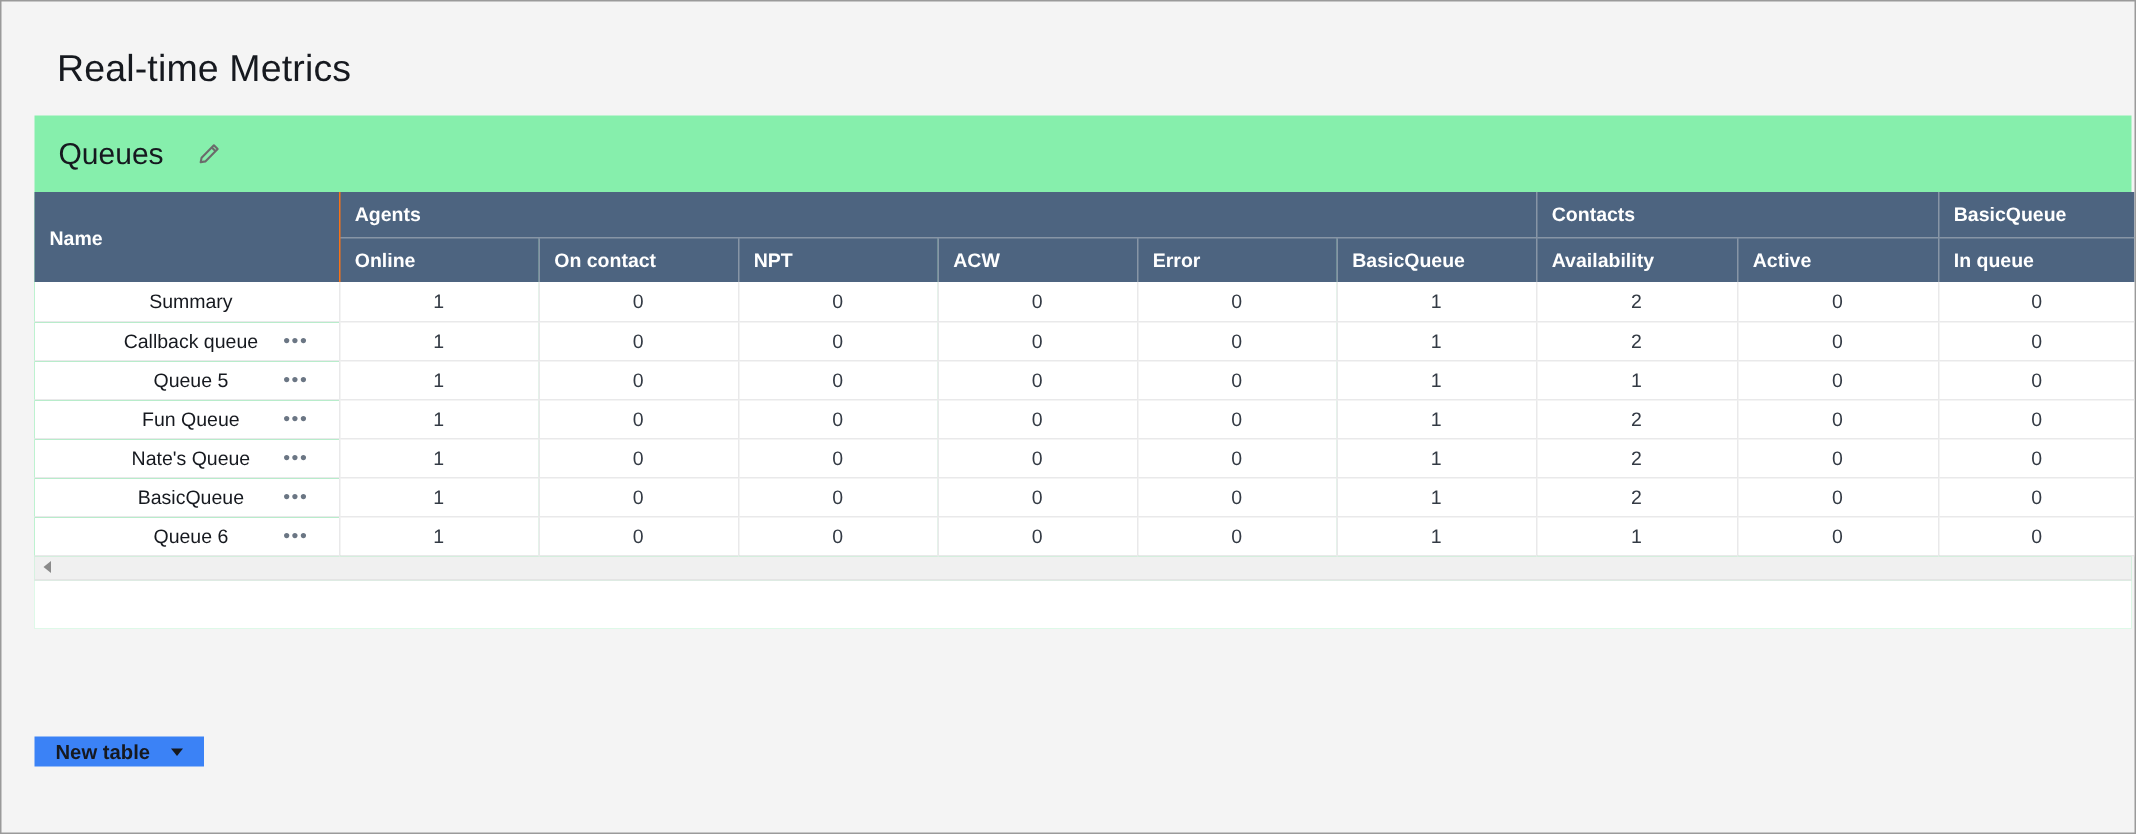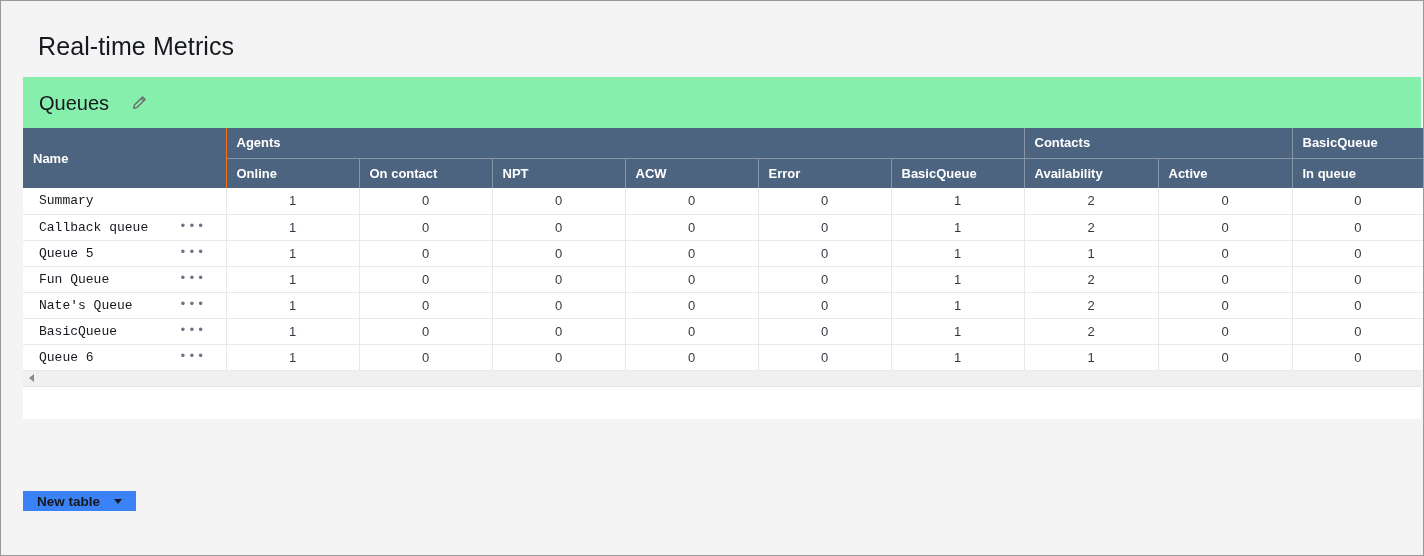--- a/index.html
+++ b/index.html
@@ -95,25 +95,24 @@
     color: #333a44;
     height: 26px;
     padding: 0 10px;
     box-sizing: border-box;
     border-bottom: 1px solid #e9e9ea;
     border-right: 1px solid #e9e9ea;
     text-align: center;
     background: #ffffff;
   }
   table.metrics td.namecell {
-    text-align: left;
+    text-align: center;
     padding-left: 16px;
     position: relative;
     color: #16191f;
-    font-family: Liberation Mono, monospace;
   }
   table.metrics td.last {
     border-right: none;
   }
   .row-menu {
     position: absolute;
     right: 20px;
     top: 50%;
     transform: translateY(-50%);
     color: #6b7684;

